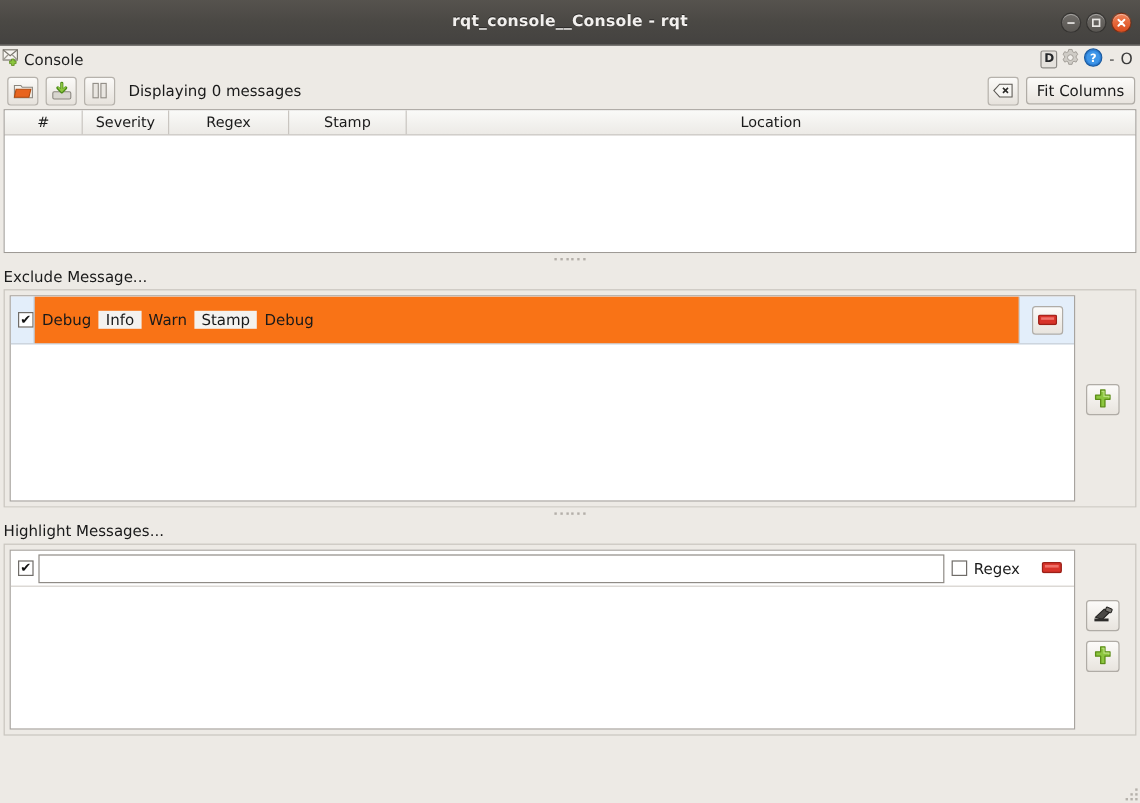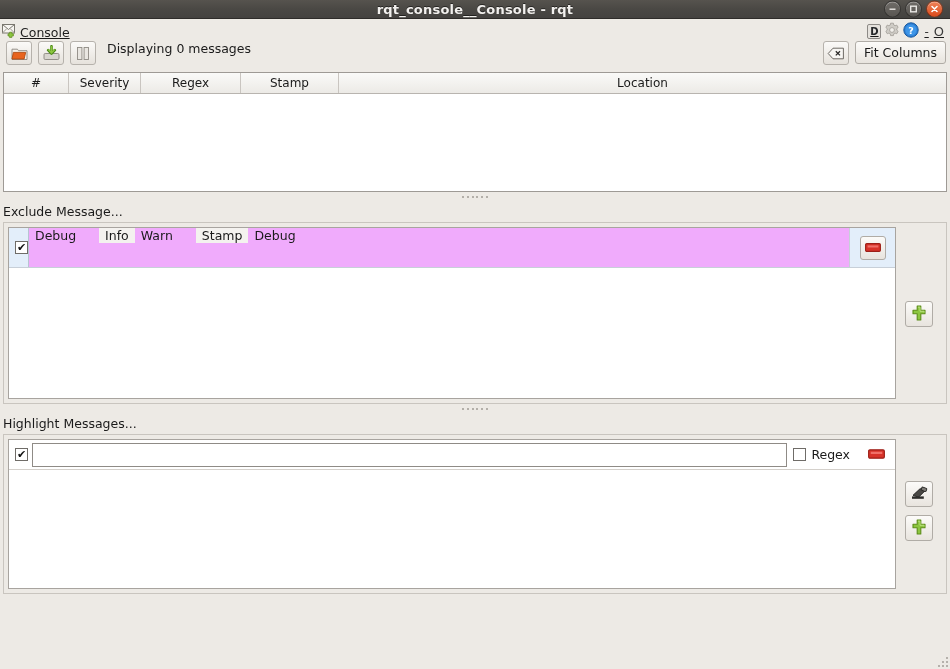--- a/index.html
+++ b/index.html
@@ -9,21 +9,21 @@
     overflow: hidden;
     font-family: "DejaVu Sans", "Liberation Sans", sans-serif;
     font-size: 12px;
     color: #1a1a1a;
     background: #edeae5;
   }
 
   
   .titlebar {
     position: relative;
-    height: 19px;
+    height: 38px;
     background: linear-gradient(to bottom, #56534e 0%, #4a4844 50%, #444240 100%);
     border-bottom: 1px solid #2e2c2a;
     display: flex;
     align-items: center;
     justify-content: center;
   }
   .titlebar-title {
     color: #f2f0ee;
     font-size: 13px;
     font-weight: bold;
@@ -54,23 +54,22 @@
     background: linear-gradient(to bottom, #f0845a, #da4b1c);
     color: #ffffff;
   }
   .win-btn svg { display: block; }
 
   
   .dock-header {
     height: 22px;
     padding: 0 4px 0 2px;
     display: flex;
-    align-items: flex-end;
+    align-items: center;
     background: #edeae5;
-    text-decoration: underline;
   }
   .dock-title {
     display: flex; align-items: center; gap: 2px;
     font-size: 12.5px;
     color: #1d1d1d;
   }
   .dock-header-spacer { flex: 1; }
   .dock-tools {
     display: flex; align-items: center; gap: 3px;
   }
@@ -87,20 +86,21 @@
     font-size: 12px; color: #3a3a3a; padding: 0 2px;
   }
   .dock-o {
     font-size: 13px; color: #3a3a3a; padding-right: 2px;
   }
 
   
   .toolbar {
     height: 31px;
     display: flex;
+    align-items: center;
     padding: 0 4px 0 6px;
     gap: 6px;
     background: #edeae5;
   }
   .tbtn {
     width: 26px; height: 24px;
     border: 1px solid #b6b2ac;
     border-radius: 3px;
     background: linear-gradient(to bottom, #fbfaf8, #e6e2dc);
     display: flex; align-items: center; justify-content: center;
@@ -231,31 +231,31 @@
     color: #1a1a1a;
     white-space: nowrap;
   }
   .sev-divider {
     width: 1px;
     background: #b7c4d2;
   }
   .sev-list {
     flex: 1;
     display: flex;
-    align-items: flex-start;
-    background: #f0abfc;
+    align-items: center;
+    background: #f97316;
   }
   .sev-item {
     display: flex; align-items: center;
     padding: 0 6px;
     font-size: 12.5px;
     color: #1a1a1a;
     white-space: nowrap;
   }
-  .sev-item.alt { background: #f4f2ef; margin-left: 17px; }
+  .sev-item.alt { background: #f4f2ef; }
   .sev-fill { flex: 1; background: #ffffff; }
   .row-minus-cell {
     display: flex; align-items: center; justify-content: center;
     width: 46px;
     border-left: 1px solid #c7cfd8;
   }
   .minus-btn {
     width: 26px; height: 24px;
     border: 1px solid #b0aca6;
     border-radius: 3px;

